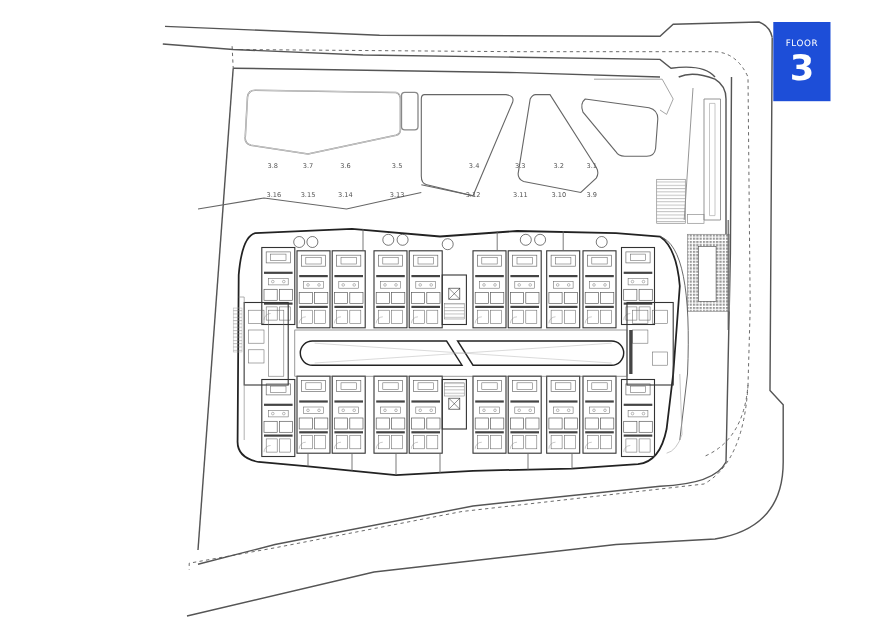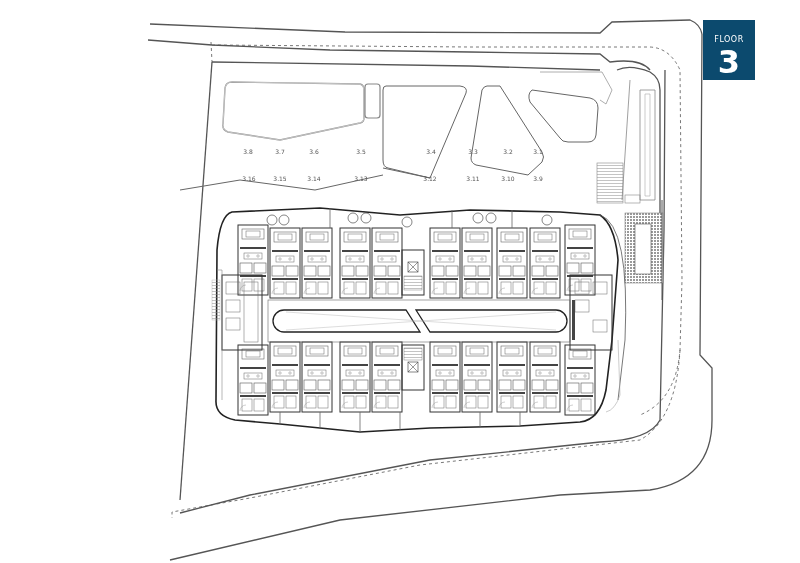--- a/index.html
+++ b/index.html
@@ -1,20 +1,20 @@
 <!DOCTYPE html>
 <html><head>
 <meta charset="utf-8">
 <style>
   html, body { margin: 0; padding: 0; background: #ffffff; }
   body { width: 800px; height: 563px; position: relative; overflow: hidden; font-family: "Liberation Sans", sans-serif; }
   #plan { position: absolute; left: 0; top: 0; width: 800px; height: 563px; }
   .floor-badge {
-    position: absolute; left: 703px; top: 20px; width: 52px; height: 60px;
-    background: #0c4a6e; color: #fff; text-align: center;
+    position: absolute; left: 703px; top: 20px; width: 52px; height: 72px;
+    background: #1d4ed8; color: #fff; text-align: center;
   }
   .floor-badge .lbl { display: block; font-size: 8px; letter-spacing: 0.5px; margin-top: 15px; font-family: "DejaVu Sans", sans-serif; }
   .floor-badge .num { display: block; font-size: 32px; font-weight: bold; line-height: 34px; margin-top: 1px; font-family: "DejaVu Sans", sans-serif; }
   .plot-label { position: absolute; font-size: 6px; color: #555; font-family: "DejaVu Sans", sans-serif; transform: translate(-50%, -50%); white-space: nowrap; }
 </style>
 </head>
 <body>
 
 <svg id="plan" viewBox="0 0 800 563" xmlns="http://www.w3.org/2000/svg">
   <defs>

